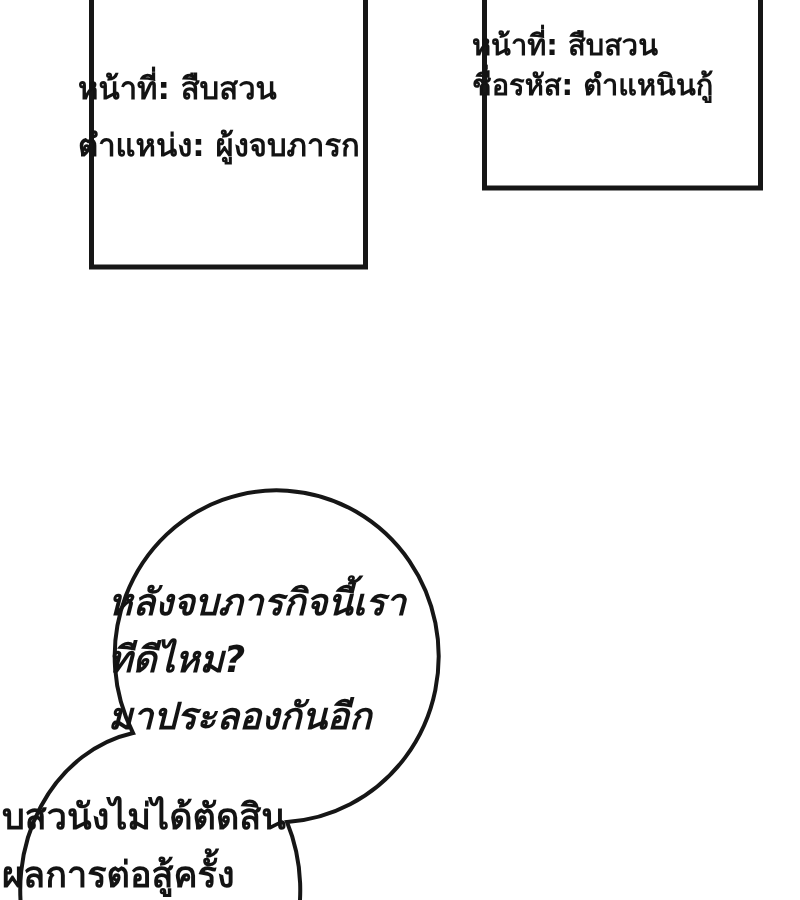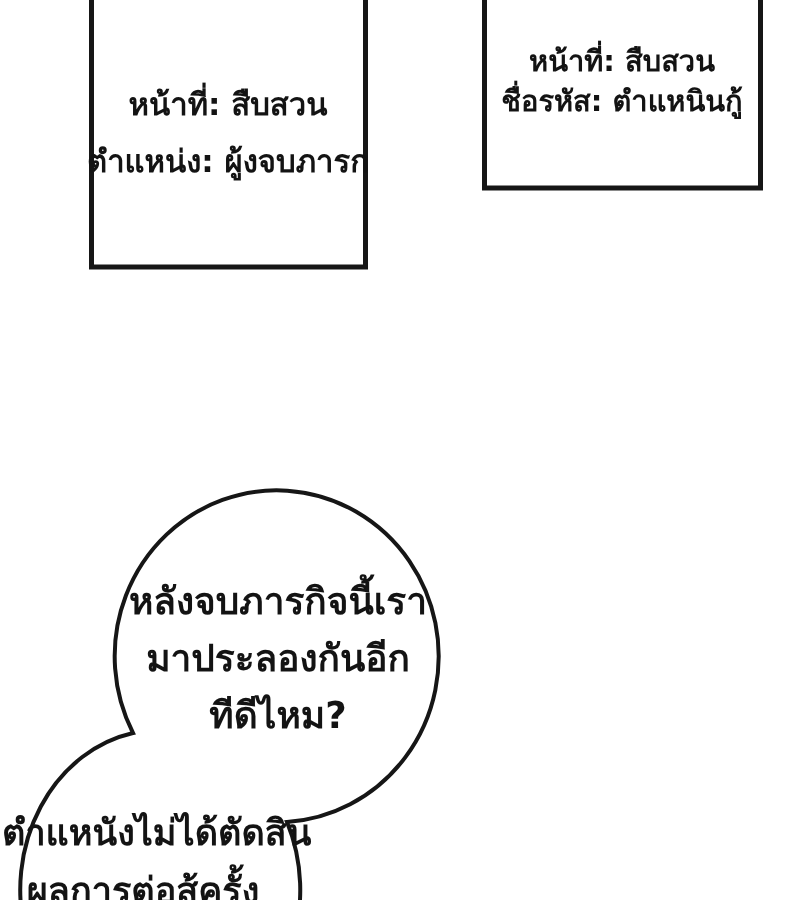--- a/index.html
+++ b/index.html
@@ -27,45 +27,44 @@
     stroke-width: 5;
   }
   .bubble {
     fill: #ffffff;
     stroke: #161616;
     stroke-width: 4;
     stroke-linejoin: miter;
   }
   .textblock {
     position: absolute;
-    text-align: center;
     font-weight: 700;
     white-space: nowrap;
-    margin-top: 16px;
   }
   .infobox-left-text {
     left: 78px;
     top: 60px;
     width: 300px;
     font-size: 31px;
     line-height: 57px;
   }
   .infobox-right-text {
     left: 472px;
     top: 25px;
     width: 300px;
     font-size: 29px;
     line-height: 40px;
   }
   .bubble-main-text {
     left: 108px;
-    top: 557px;
+    top: 574px;
     width: 340px;
     font-size: 37px;
     line-height: 57px;
+    font-style: italic;
   }
   .bubble-secondary-text {
     left: 2px;
     top: 788px;
     width: 282px;
     font-size: 36px;
     line-height: 58px;
   }
 </style>
 </head>
@@ -87,22 +86,22 @@
     <div>ตำแหน่ง: ผู้งจบภารก</div>
   </div>
 
   <div class="textblock infobox-right-text">
     <div>หน้าที่: สืบสวน</div>
     <div>ชื่อรหัส: ตำแหนินกู้</div>
   </div>
 
   <div class="textblock bubble-main-text">
     <div>หลังจบภารกิจนี้เรา</div>
+    <div>ทีดีไหม?</div>
     <div>มาประลองกันอีก</div>
-    <div>ทีดีไหม?</div>
   </div>
 
   <div class="textblock bubble-secondary-text">
-    <div>ตำแหนังไม่ได้ตัดสิน</div>
+    <div>บสวนังไม่ได้ตัดสิน</div>
     <div>ผลการต่อสู้ครั้ง</div>
   </div>
 
 </div>
 
 </body></html>

